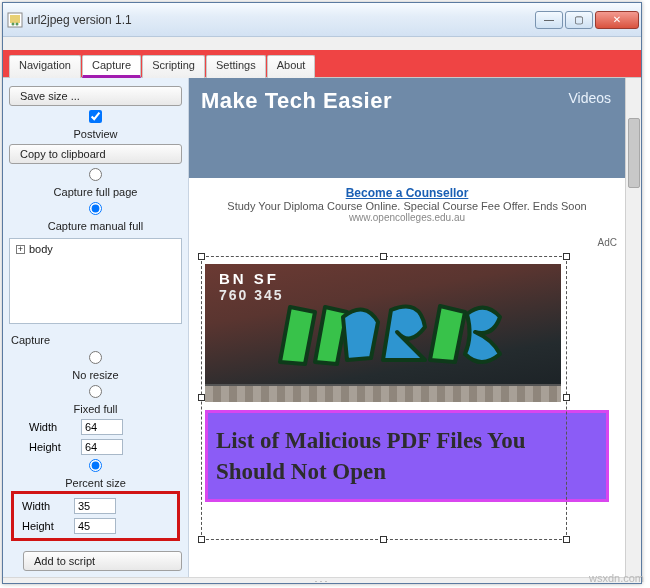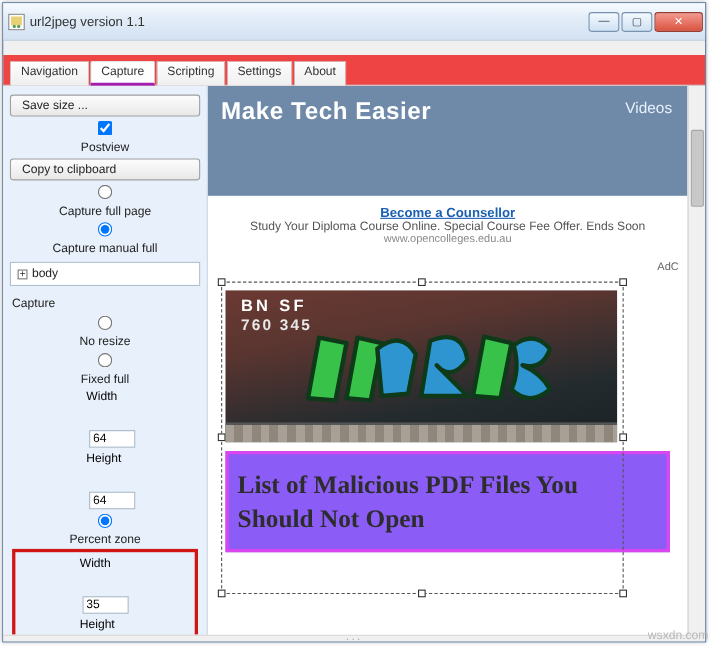--- a/index.html
+++ b/index.html
@@ -118,24 +118,23 @@
   }
   .tree-item { display:flex; align-items:center; gap:4px; }
   .tree-expander {
     width:9px; height:9px; border:1px solid #7a7a7a;
     display:flex; align-items:center; justify-content:center;
     font-size:9px; line-height:1;
   }
   .groupbox { padding: 4px 2px 2px 2px; }
   .group-title { font-size:11px; color:#222; margin-bottom:3px; }
   .field-row {
-    display:flex; align-items:center; gap:24px;
+    display:flex; align-items:center; gap:6px;
     padding: 2px 6px 2px 18px;
     font-size:11px;
-    flex-direction:column;
   }
   .field-row label { width: 46px; }
   .field-row input[type=text] {
     width: 42px; height: 16px;
     border:1px solid #a8b8c8; background:#fff;
     font-size:11px; padding:0 3px;
   }
   .highlight-box {
     border: 3px solid #d11414;
     padding: 2px;
@@ -324,21 +323,21 @@
           <label>Width</label>
           <input type="text" value="64" style="">
         </div>
         <div class="field-row">
           <label>Height</label>
           <input type="text" value="64" style="">
         </div>
 
         <div class="radio-row">
           <input type="radio" name="resize" checked="" style="">
-          <span>Percent zone</span>
+          <span>Percent size</span>
         </div>
 
         <div class="highlight-box">
           <div class="field-row" style="padding-left:6px">
             <label>Width</label>
             <input type="text" value="35" style="">
           </div>
           <div class="field-row" style="padding-left:6px">
             <label>Height</label>
             <input type="text" value="45" style="">

